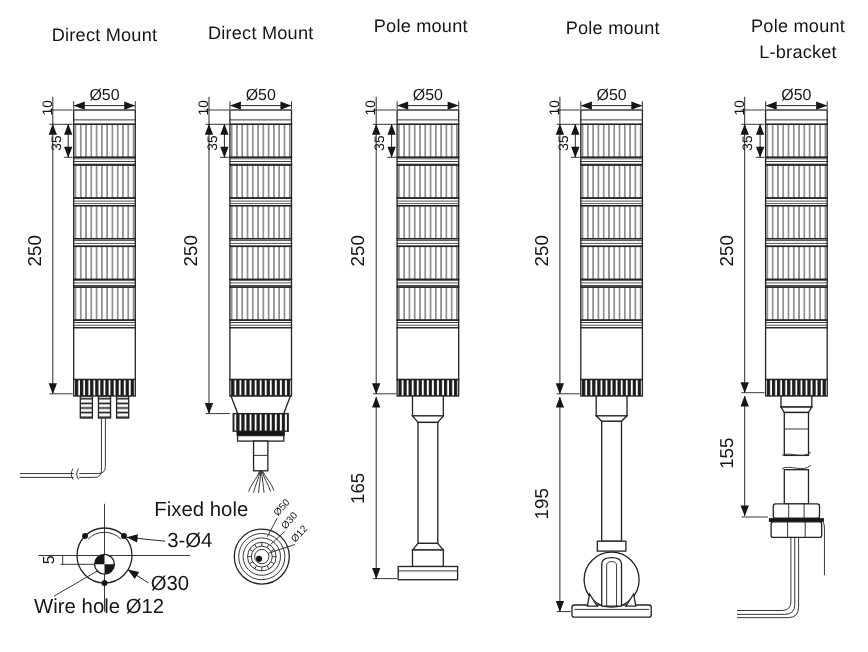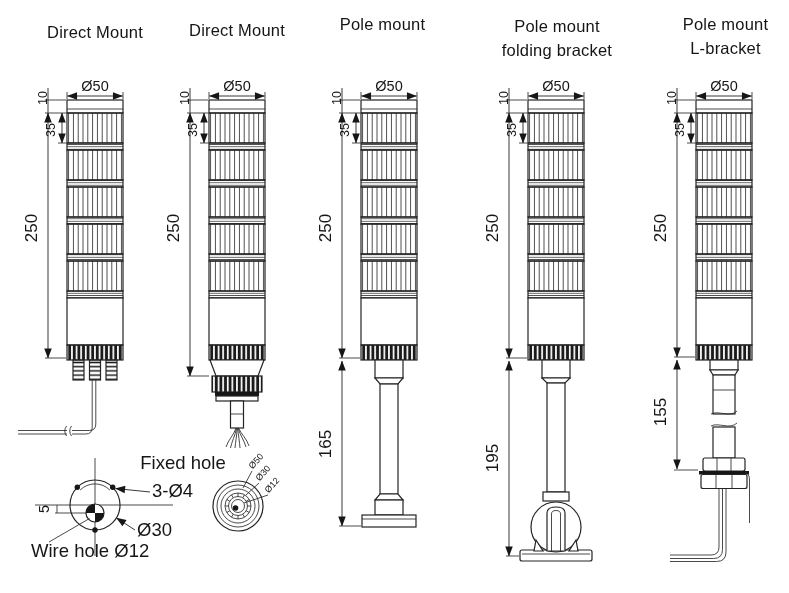--- a/index.html
+++ b/index.html
@@ -30,21 +30,20 @@
     <div></div>
   </div>
   <div class="title" style="left:162px;top:19px;width:150px">
     <div>Direct Mount</div>
   </div>
   <div class="title" style="left:300px;top:13px;width:165px">
     <div>Pole mount</div>
   </div>
   <div class="title" style="left:478px;top:15px;width:158px">
     <div>Pole mount</div>
-    <div>folding bracket</div>
   </div>
   <div class="title" style="left:648px;top:13px;width:155px">
     <div>Pole mount</div>
     <div>L-bracket</div>
   </div>
 
   <svg width="789" height="593" viewBox="0 0 789 593">
     <defs>
       <marker id="ar" viewBox="0 0 10 8" refX="9.6" refY="4" markerWidth="10.5" markerHeight="8.4" orient="auto-start-reverse" markerUnits="userSpaceOnUse">
         <path d="M0.5,0.4 L10,4 L0.5,7.6 Z" fill="#161616"></path>

